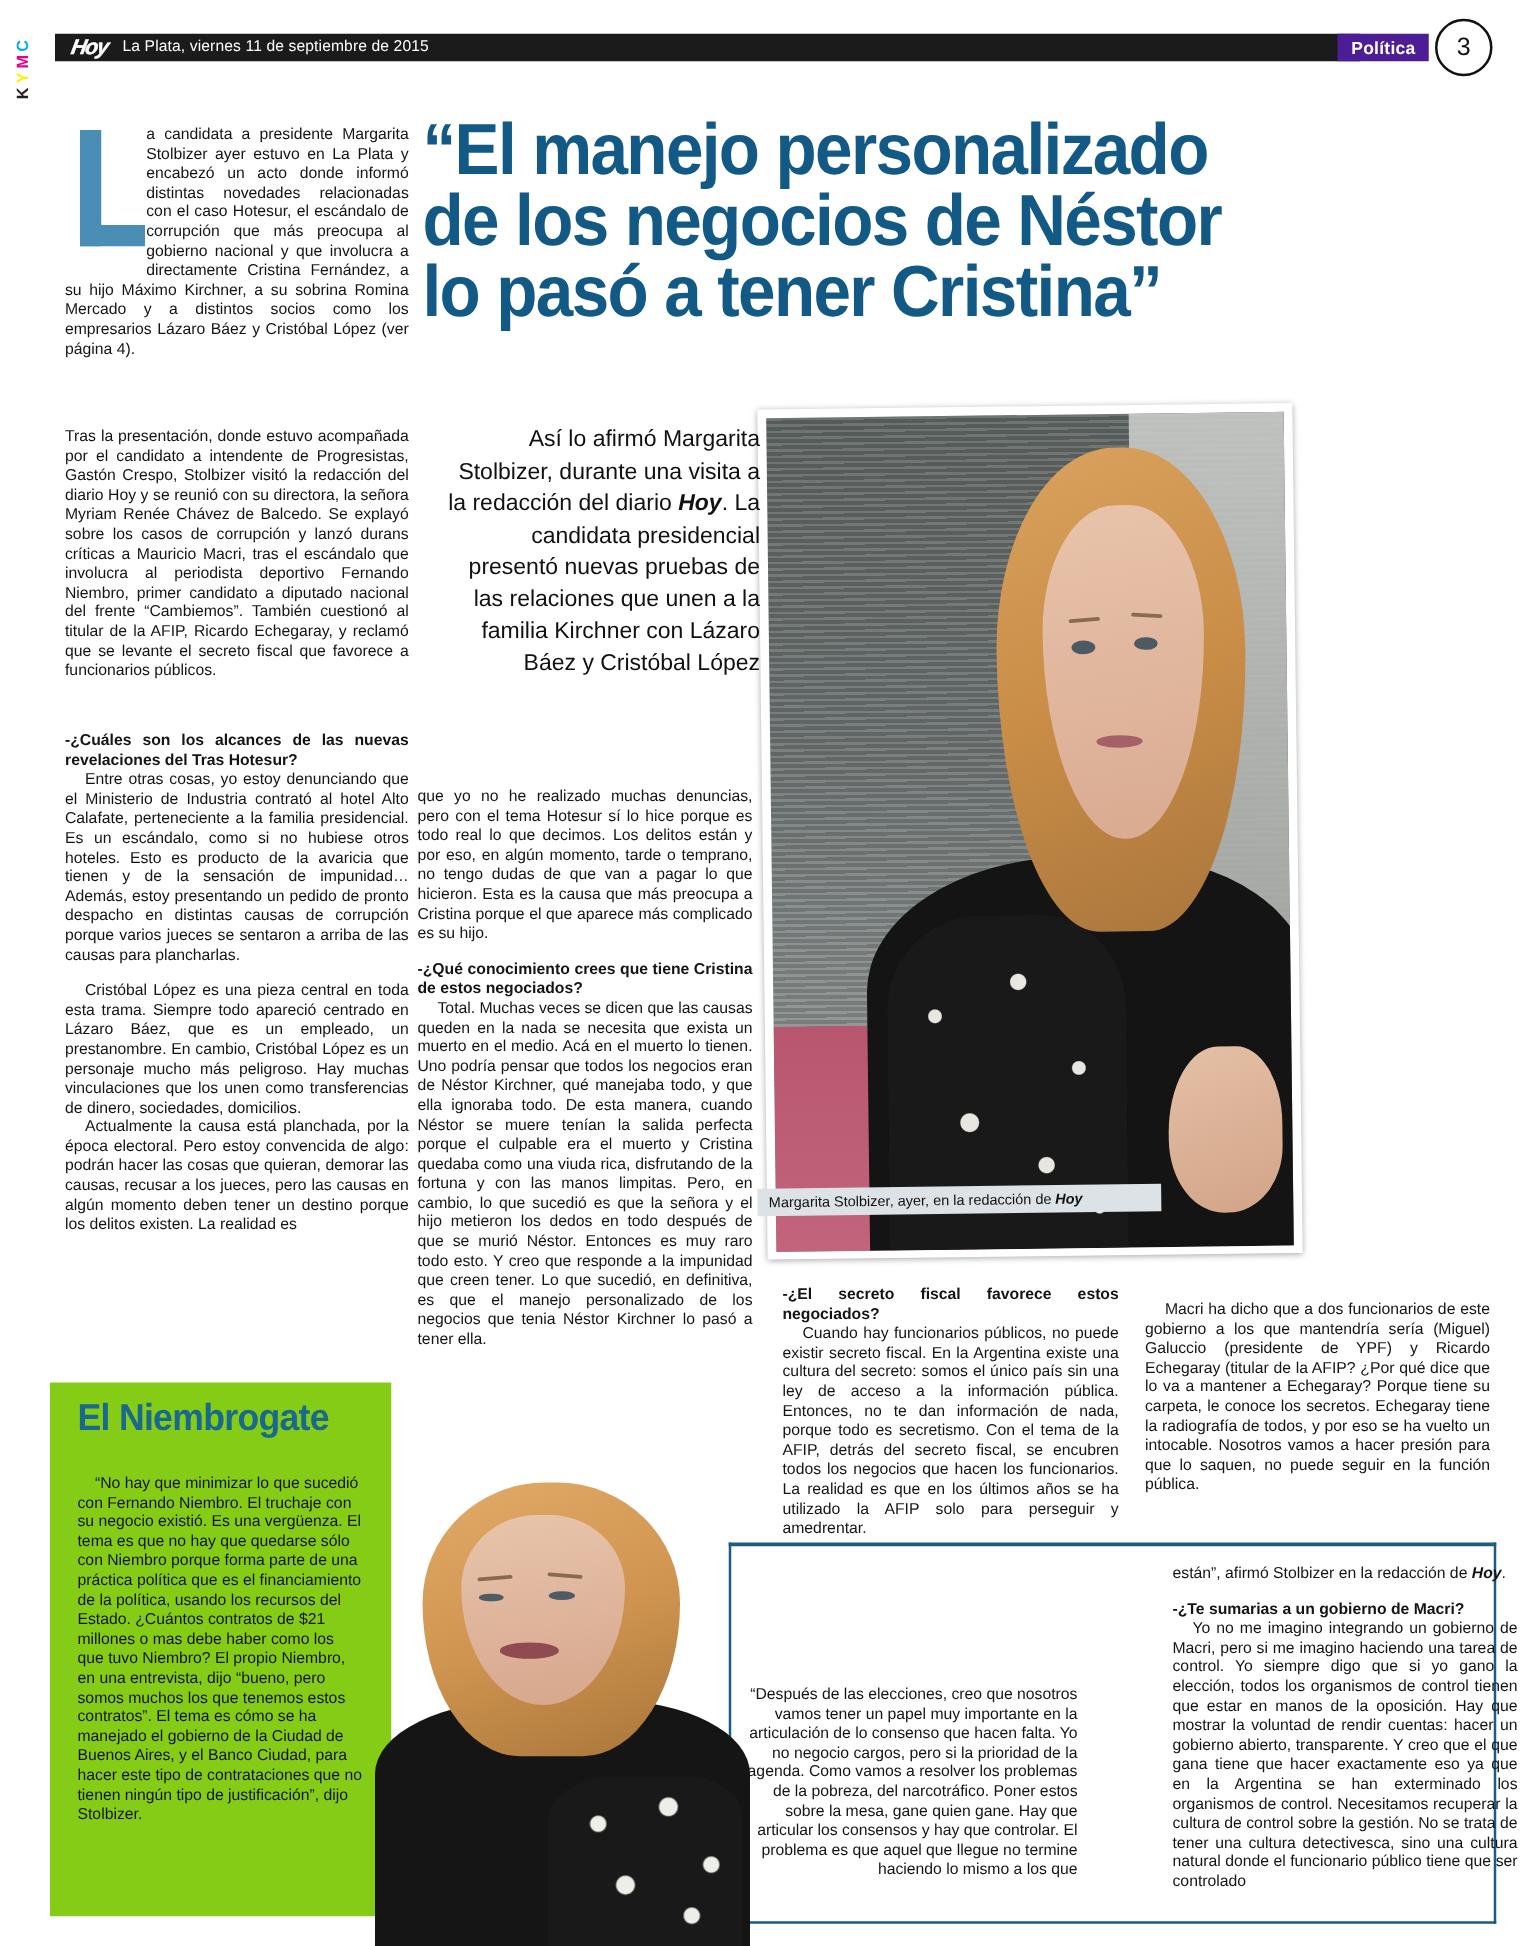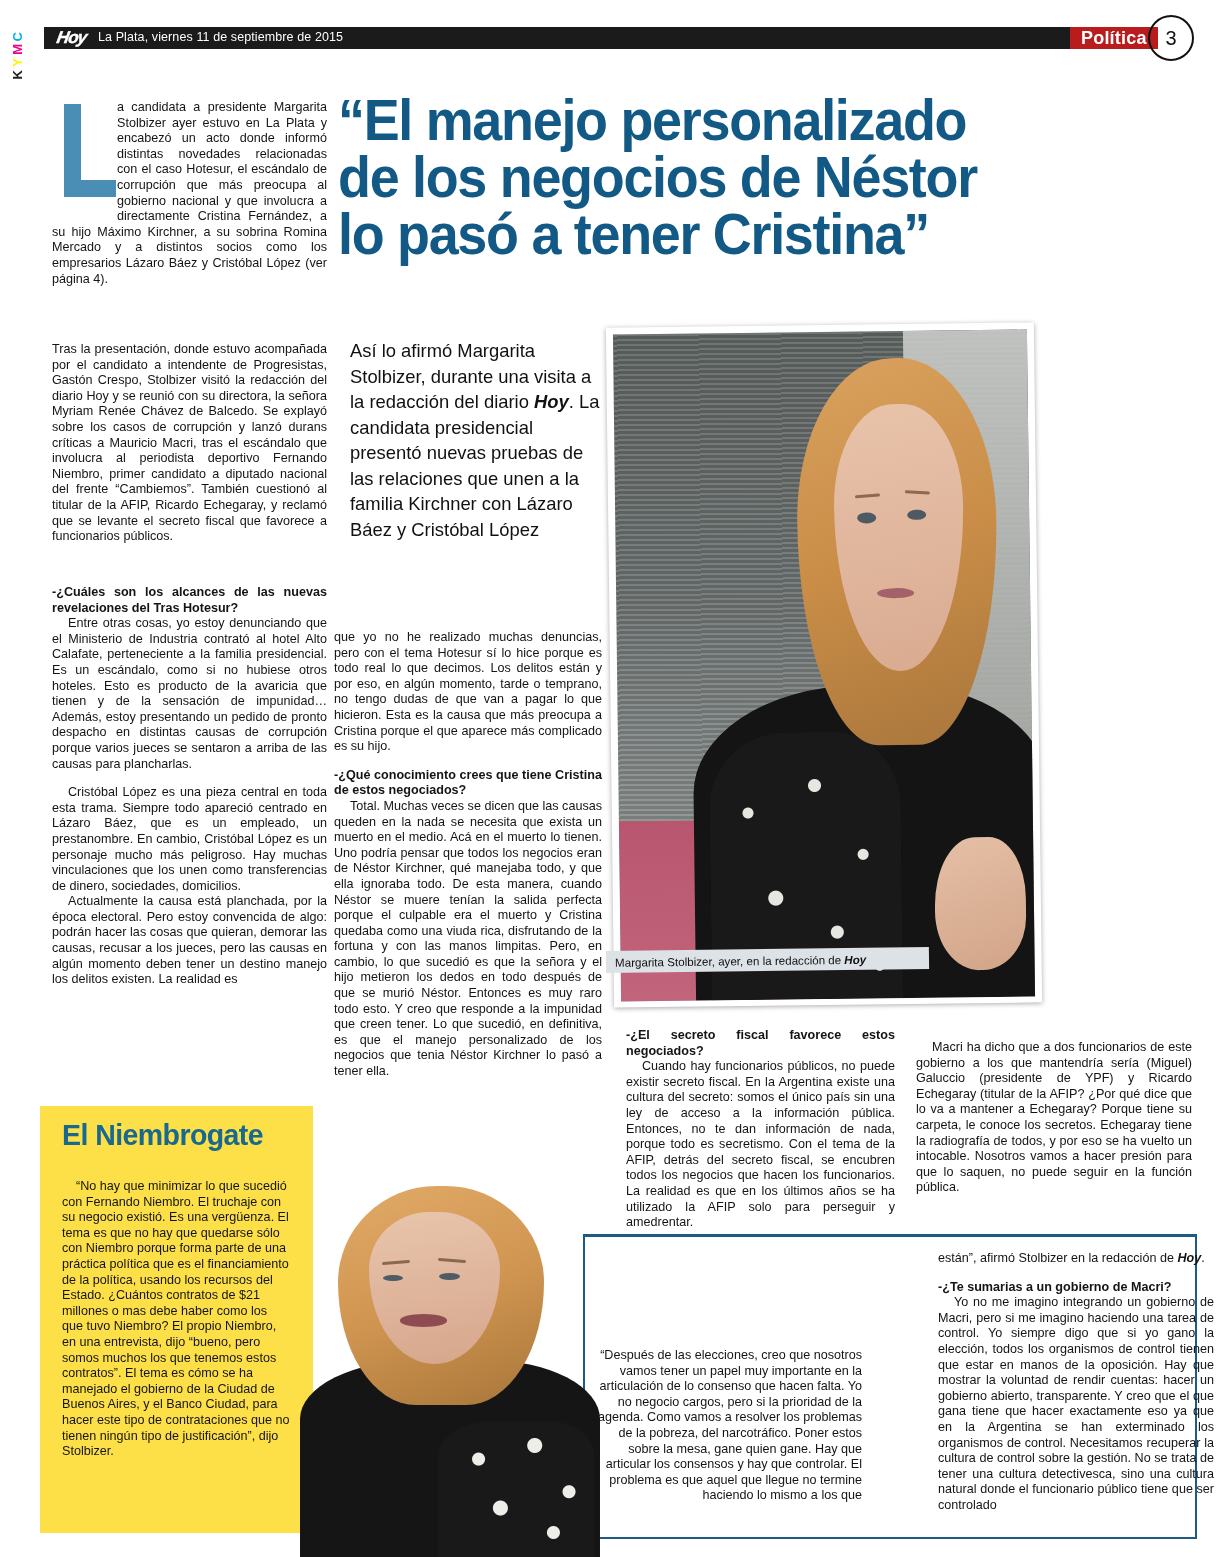--- a/index.html
+++ b/index.html
@@ -53,22 +53,22 @@
   }
   .dateline {
     position:absolute; left:98px; top:30px;
     color:#ffffff; font-size:12.5px;
     font-family:"Liberation Sans", sans-serif;
     letter-spacing:0.1px;
   }
   .section-badge {
     position:absolute; left:1070px; top:27px;
     height:22px; padding:0 11px;
-    background:#b91c1c;
-    color:#ffffff; font-weight:bold; font-size:18px;
+    background:#4c1d95;
+    color:#ffffff; font-weight:bold; font-size:14px;
     display:flex; align-items:center; justify-content:center;
     font-family:"Liberation Sans", sans-serif;
     letter-spacing:0.2px;
   }
   .page-circle {
     position:absolute; left:1148px; top:15px;
     width:46px; height:46px; border-radius:50%;
     border:2.5px solid #111;
     display:flex; align-items:center; justify-content:center;
     font-size:20px; color:#111;
@@ -128,21 +128,21 @@
     position:absolute; left:40px; top:342px; width:287px;
   }
   .col-left-3 {
     position:absolute; left:40px; top:585px; width:287px;
   }
 
   
   .sidebar-box {
     position:absolute; left:40px; top:1106px;
     width:273px; height:427px;
-    background:#fde047;
+    background:#84cc16;
     padding-left:17px;
   }
   .sidebar-title {
     position:absolute; left:22px; top:12px;
     color:#18688f;
     font-size:30px; font-weight:bold;
     font-family:"Liberation Sans", sans-serif;
     letter-spacing:-0.6px;
     transform:scaleX(0.95);
     transform-origin:left top;
@@ -255,21 +255,21 @@
     padding:0 9px;
     font-family:"Liberation Sans", sans-serif;
     transform:rotate(-0.7deg);
   }
   .photo-caption i { font-style:italic; font-weight:bold; margin-left:3px; }
 
   
   .lead {
     position:absolute; left:350px; top:338px;
     width:258px;
-    text-align:left;
+    text-align:right;
     font-family:"Liberation Sans", sans-serif;
     font-size:18.4px; line-height:25.5px;
     color:#111;
   }
   .lead i { font-style:italic; font-weight:bold; }
 
   
   .col-mid {
     position:absolute; left:322px; top:630px; width:280px;
   }
@@ -398,21 +398,21 @@
   </div>
 
   <div class="col-left-2 col-text">
     <p class="first">Tras la presentación, donde estuvo acompañada por el candidato a intendente de Progresistas, Gastón Crespo, Stolbizer visitó la redacción del diario Hoy y se reunió con su directora, la señora Myriam Renée Chávez de Balcedo. Se explayó sobre los casos de corrupción y lanzó durans críticas a Mauricio Macri, tras el escándalo que involucra al periodista deportivo Fernando Niembro, primer candidato a diputado nacional del frente “Cambiemos”. También cuestionó al titular de la AFIP, Ricardo Echegaray, y reclamó que se levante el secreto fiscal que favorece a funcionarios públicos.</p>
   </div>
 
   <div class="col-left-3 col-text">
     <p class="q" style="margin-top:0">-¿Cuáles son los alcances de las nuevas revelaciones del Tras Hotesur?</p>
     <p>Entre otras cosas, yo estoy denunciando que el Ministerio de Industria contrató al hotel Alto Calafate, perteneciente a la familia presidencial. Es un escándalo, como si no hubiese otros hoteles. Esto es producto de la avaricia que tienen y de la sensación de impunidad… Además, estoy presentando un pedido de pronto despacho en distintas causas de corrupción porque varios jueces se sentaron a arriba de las causas para plancharlas.</p>
     <p style="margin-top:13px">Cristóbal López es una pieza central en toda esta trama. Siempre todo apareció centrado en Lázaro Báez, que es un empleado, un prestanombre. En cambio, Cristóbal López es un personaje mucho más peligroso. Hay muchas vinculaciones que los unen como transferencias de dinero, sociedades, domicilios.</p>
-    <p>Actualmente la causa está planchada, por la época electoral. Pero estoy convencida de algo: podrán hacer las cosas que quieran, demorar las causas, recusar a los jueces, pero las causas en algún momento deben tener un destino manejo los delitos existen. La realidad es</p>
+    <p>Actualmente la causa está planchada, por la época electoral. Pero estoy convencida de algo: podrán hacer las cosas que quieran, demorar las causas, recusar a los jueces, pero las causas en algún momento deben tener un destino porque los delitos existen. La realidad es</p>
   </div>
 
   <div class="sidebar-box">
     <div class="sidebar-title">El Niembrogate</div>
     <div class="sidebar-body">
       <p>“No hay que minimizar lo que sucedió con Fernando Niembro. El truchaje con su negocio existió. Es una vergüenza. El tema es que no hay que quedarse sólo con Niembro porque forma parte de una práctica política que es el financiamiento de la política, usando los recursos del Estado. ¿Cuántos contratos de $21 millones o mas debe haber como los que tuvo Niembro? El propio Niembro, en una entrevista, dijo “bueno, pero somos muchos los que tenemos estos contratos”. El tema es cómo se ha manejado el gobierno de la Ciudad de Buenos Aires, y el Banco Ciudad, para hacer este tipo de contrataciones que no tienen ningún tipo de justificación”, dijo Stolbizer.</p>
     </div>
   </div>
 
   <div class="photo-main">

